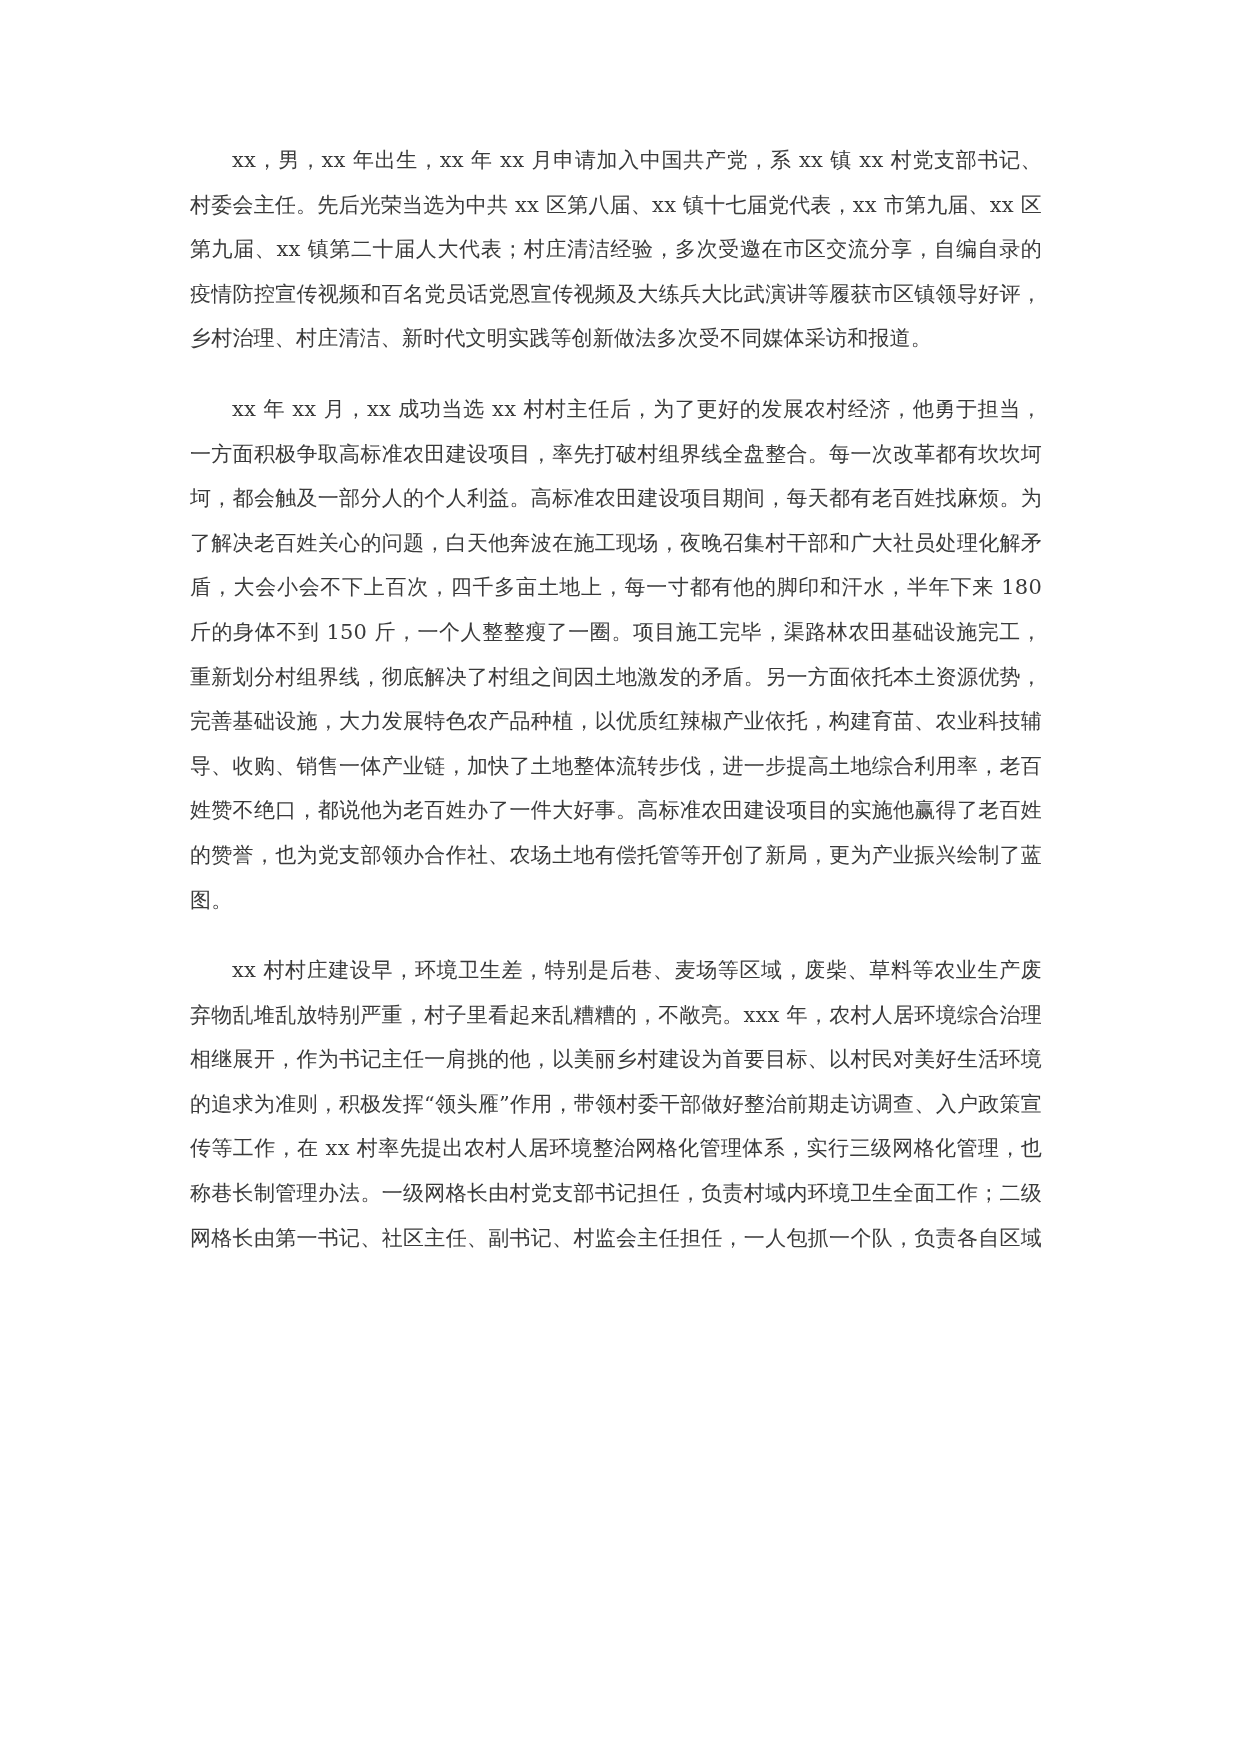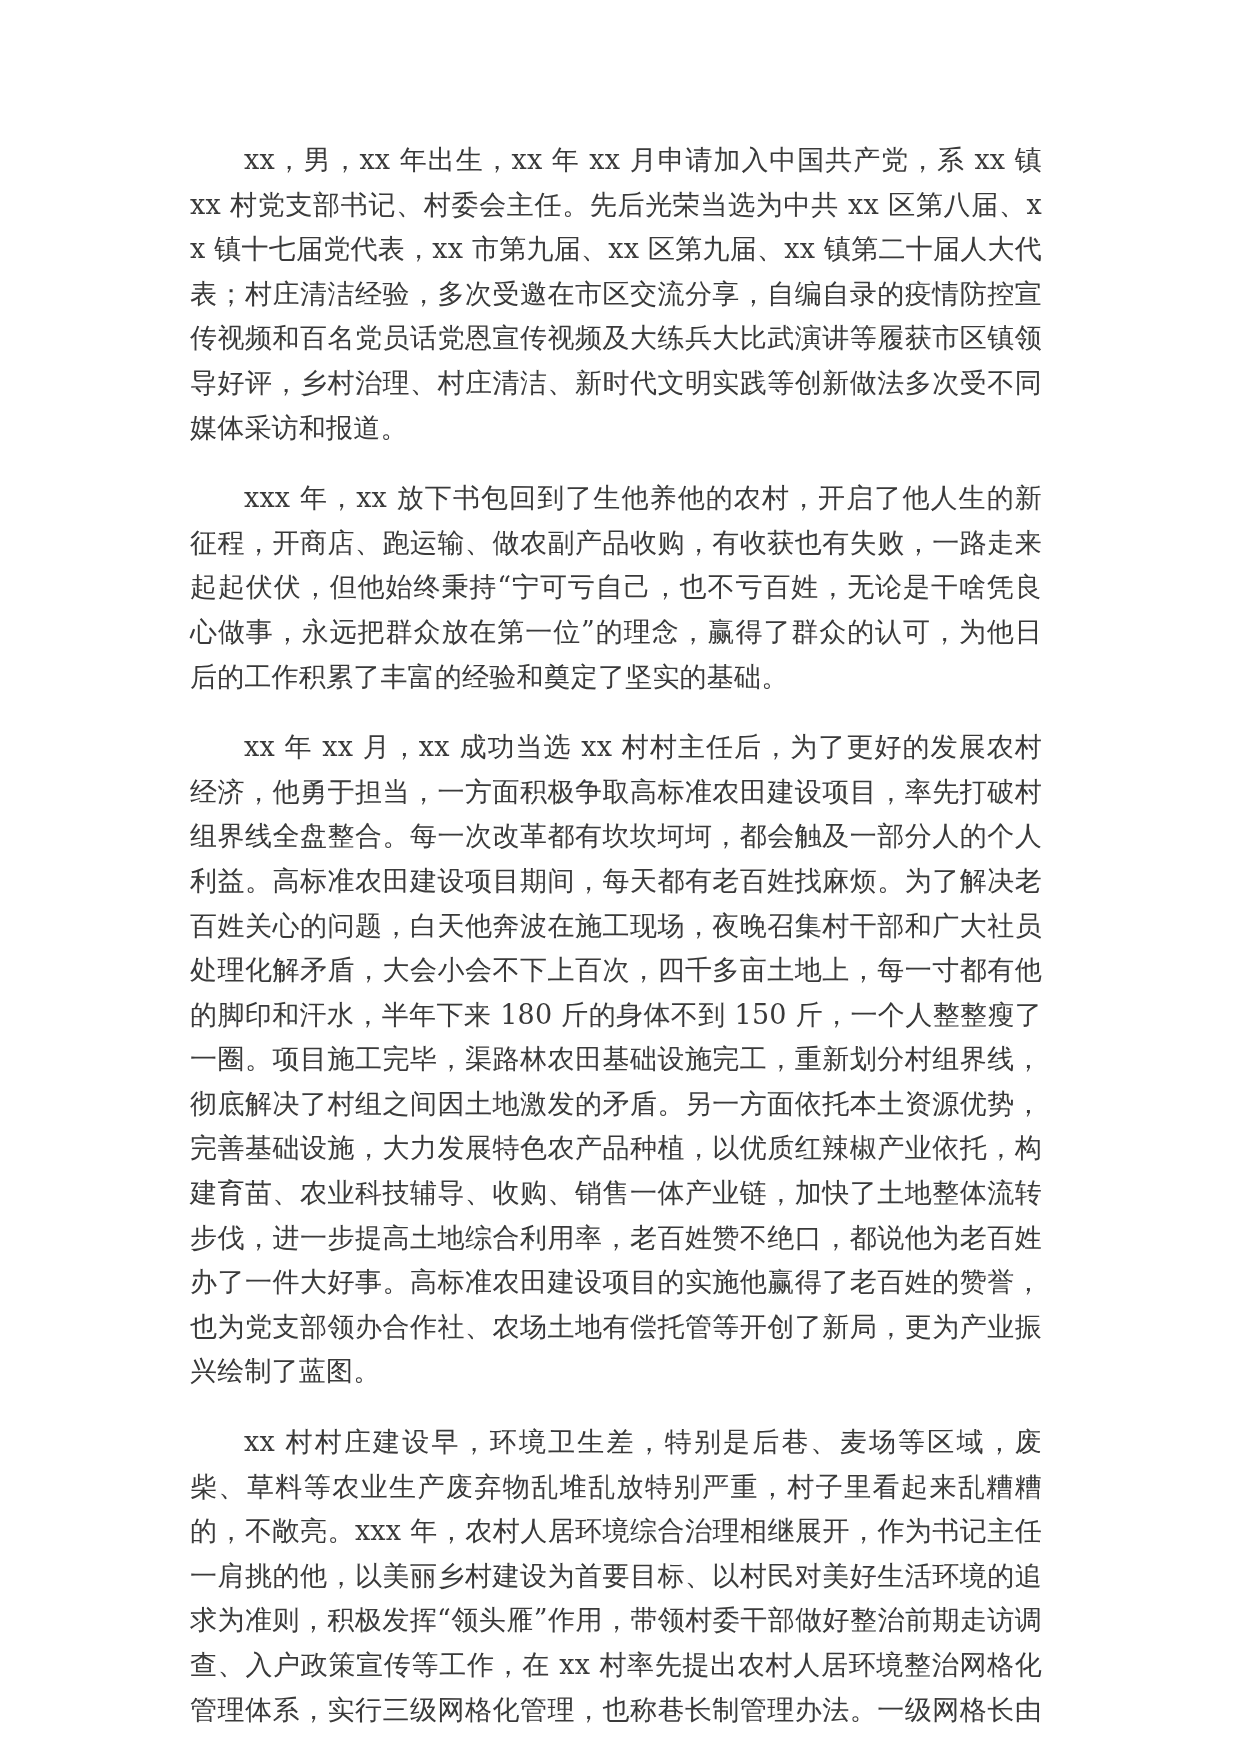--- a/index.html
+++ b/index.html
@@ -24,21 +24,21 @@
     box-sizing: border-box;
     padding: 138px 185px 0 190px;
   }
 
   .doc-body {
     width: 866px;
   }
 
   p.para {
     margin: 0 14px 0 0;
-    font-size: 27px;
+    font-size: 21px;
     line-height: 44.6px;
     text-align: justify;
     text-justify: inter-character;
     text-indent: 2em;
     letter-spacing: 0.2px;
     word-break: break-all;
     color: #3a3a3a;
     font-weight: 400;
   }
 
@@ -54,20 +54,19 @@
 </style>
 </head>
 <body>
 
 <div class="page">
   <div class="doc-body">
 
     <p class="para">xx，男，xx 年出生，xx 年 xx 月申请加入中国共产党，系 xx 镇 xx 村党支部书记、村委会主任。先后光荣当选为中共 xx 区第八届、xx 镇十七届党代表，xx 市第九届、xx 区第九届、xx 镇第二十届人大代表；村庄清洁经验，多次受邀在市区交流分享，自编自录的疫情防控宣传视频和百名党员话党恩宣传视频及大练兵大比武演讲等履获市区镇领导好评，乡村治理、村庄清洁、新时代文明实践等创新做法多次受不同媒体采访和报道。</p>
 
 
-    <p class="para">xxx 年，xx 放下书包回到了生他养他的农村，开启了他人生的新征程，开商店、跑运输、做农副产品收购，有收获也有失败，一路走来起起伏伏，但他始终秉持“宁可亏自己，也不亏百姓，无论是干啥凭良心做事，永远把群众放在第一位”的理念，赢得了群众的认可，为他日后的工作积累了丰富的经验和奠定了坚实的基础。</p>
 
     <p class="para">xx 年 xx 月，xx 成功当选 xx 村村主任后，为了更好的发展农村经济，他勇于担当，一方面积极争取高标准农田建设项目，率先打破村组界线全盘整合。每一次改革都有坎坎坷坷，都会触及一部分人的个人利益。高标准农田建设项目期间，每天都有老百姓找麻烦。为了解决老百姓关心的问题，白天他奔波在施工现场，夜晚召集村干部和广大社员处理化解矛盾，大会小会不下上百次，四千多亩土地上，每一寸都有他的脚印和汗水，半年下来 180 斤的身体不到 150 斤，一个人整整瘦了一圈。项目施工完毕，渠路林农田基础设施完工，重新划分村组界线，彻底解决了村组之间因土地激发的矛盾。另一方面依托本土资源优势，完善基础设施，大力发展特色农产品种植，以优质红辣椒产业依托，构建育苗、农业科技辅导、收购、销售一体产业链，加快了土地整体流转步伐，进一步提高土地综合利用率，老百姓赞不绝口，都说他为老百姓办了一件大好事。高标准农田建设项目的实施他赢得了老百姓的赞誉，也为党支部领办合作社、农场土地有偿托管等开创了新局，更为产业振兴绘制了蓝图。</p>
 
     <p class="para clipped">xx 村村庄建设早，环境卫生差，特别是后巷、麦场等区域，废柴、草料等农业生产废弃物乱堆乱放特别严重，村子里看起来乱糟糟的，不敞亮。xxx 年，农村人居环境综合治理相继展开，作为书记主任一肩挑的他，以美丽乡村建设为首要目标、以村民对美好生活环境的追求为准则，积极发挥“领头雁”作用，带领村委干部做好整治前期走访调查、入户政策宣传等工作，在 xx 村率先提出农村人居环境整治网格化管理体系，实行三级网格化管理，也称巷长制管理办法。一级网格长由村党支部书记担任，负责村域内环境卫生全面工作；二级网格长由第一书记、社区主任、副书记、村监会主任担任，一人包抓一个队，负责各自区域内人居环境和田间地头环境卫生整治工作；三级网格长由井长担任，也称巷长，负责管理各自所在巷道卫生，还要抓好他们所管辖机电井田间地头及渠路林卫生。同时，组织村组干部认真谋划、划片定责，研究确定了“庄前屋后评比干、公共区域志愿干、田间地头人人干”的工作思路，深入细致开展人居环境整治工作，探索建立了一套符合本村实际、切实管用的长效管理机制，并取得了显著成效，为开展农村环境整治工作打下了坚实基础。xx 年在农村环境卫生整治中，xx 顶着炎炎烈日带领乡亲们埋头苦干，累了就停下来吃一口馍馍，困了就喝一口浓茶，不顾右耳脓肿的疼痛和周围亲戚朋友的劝说，毅然决</p>
 
   </div>
 </div>
 
 </body></html>

